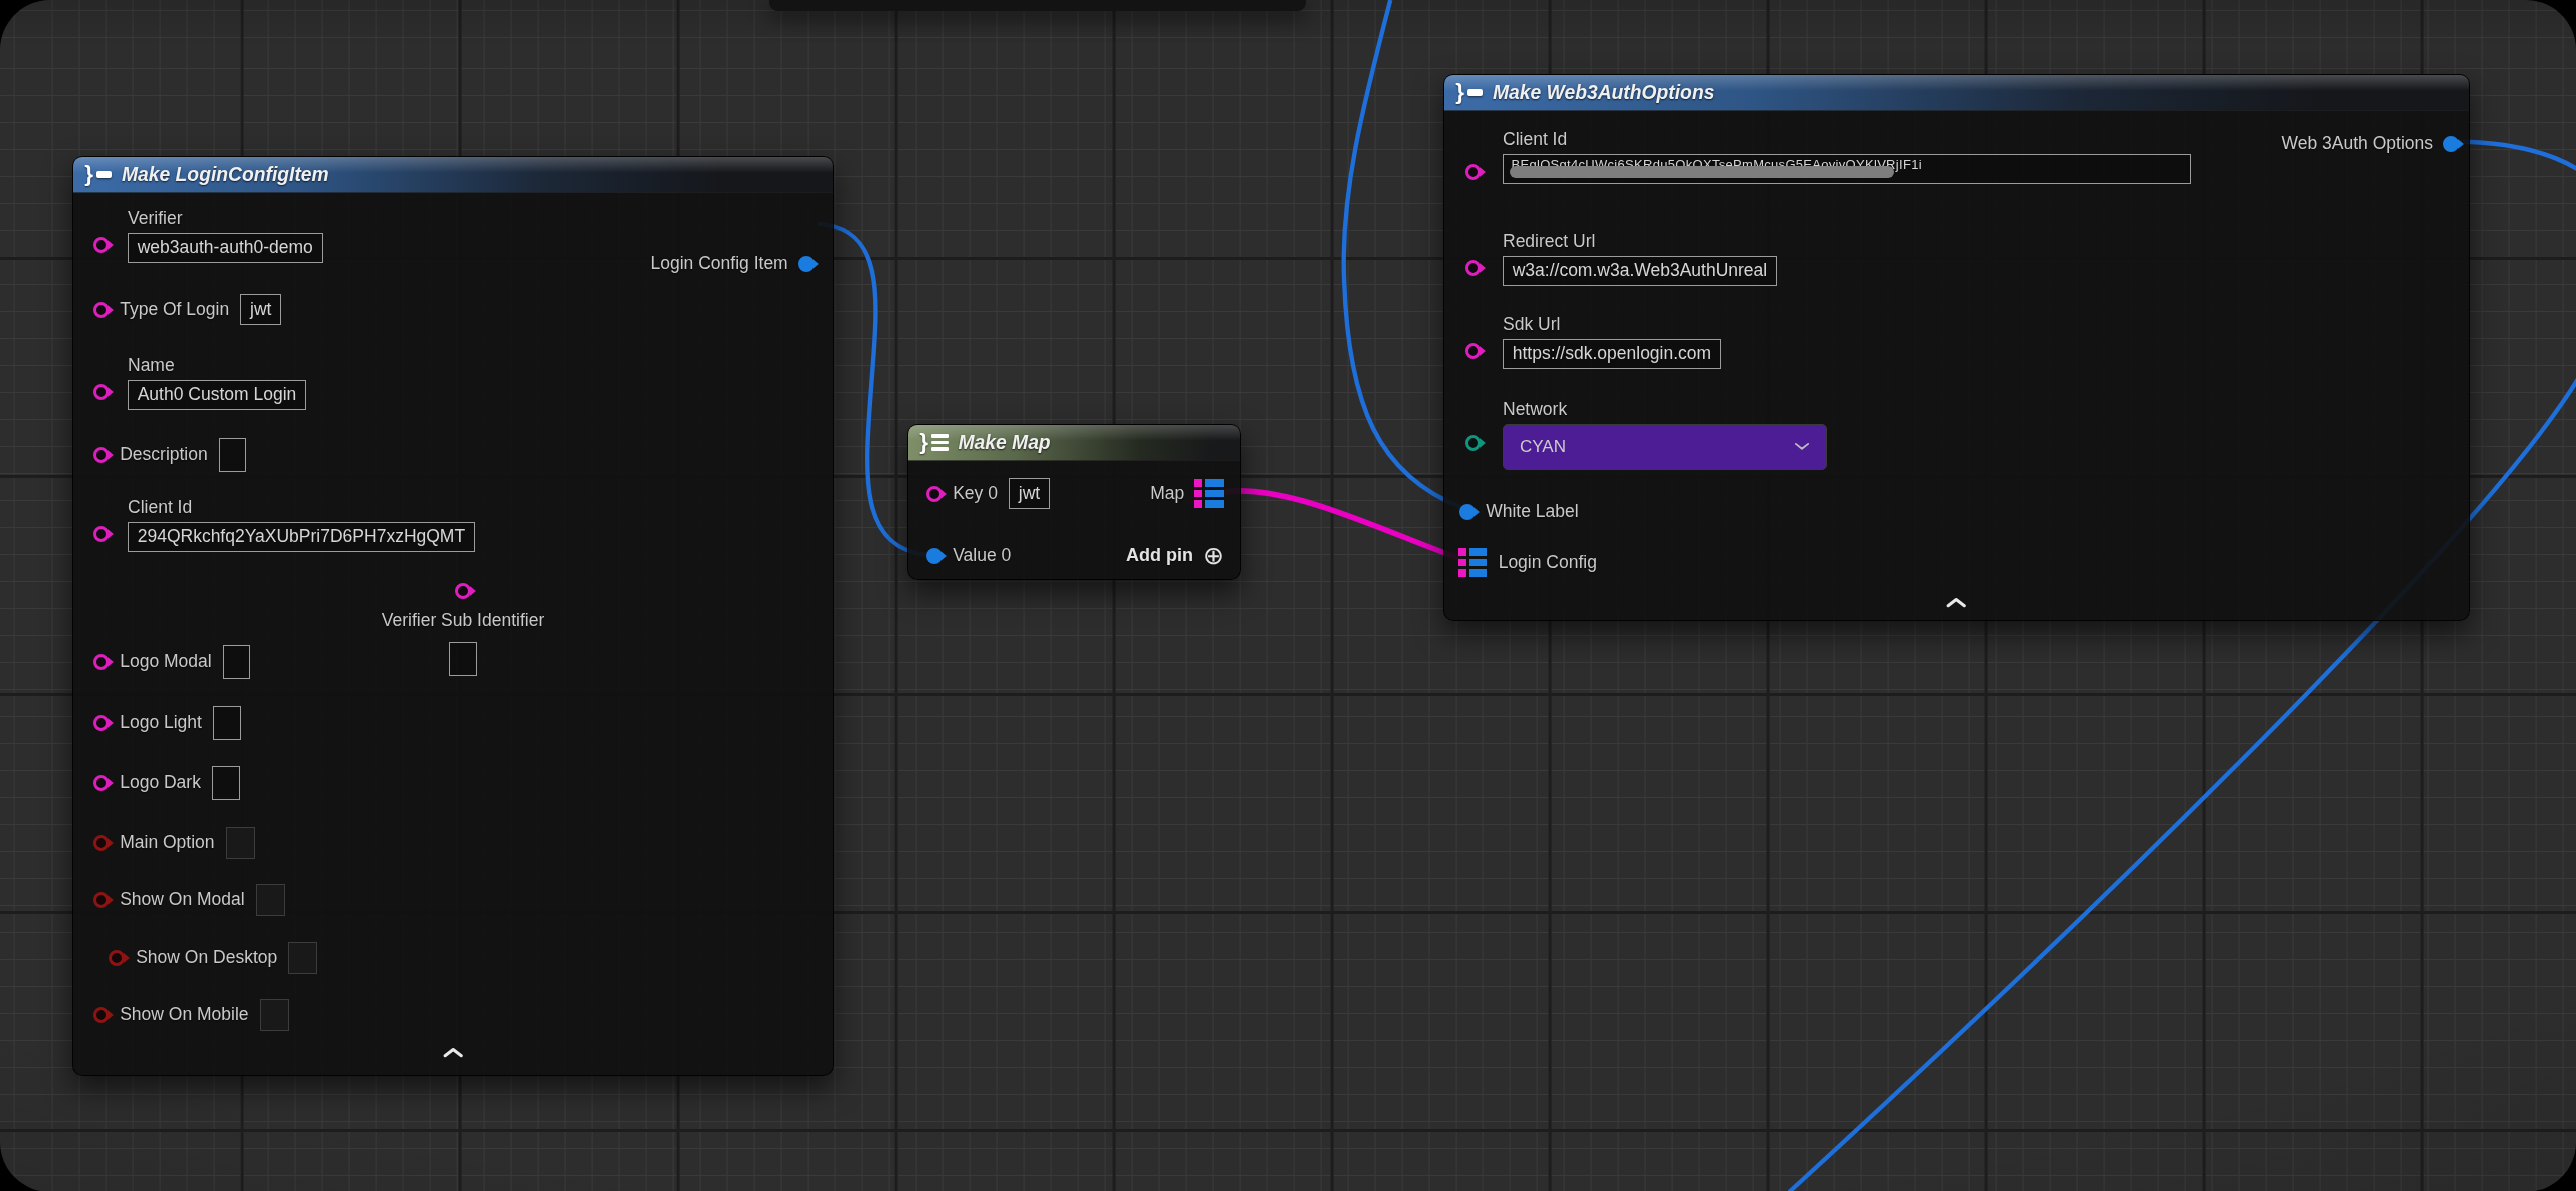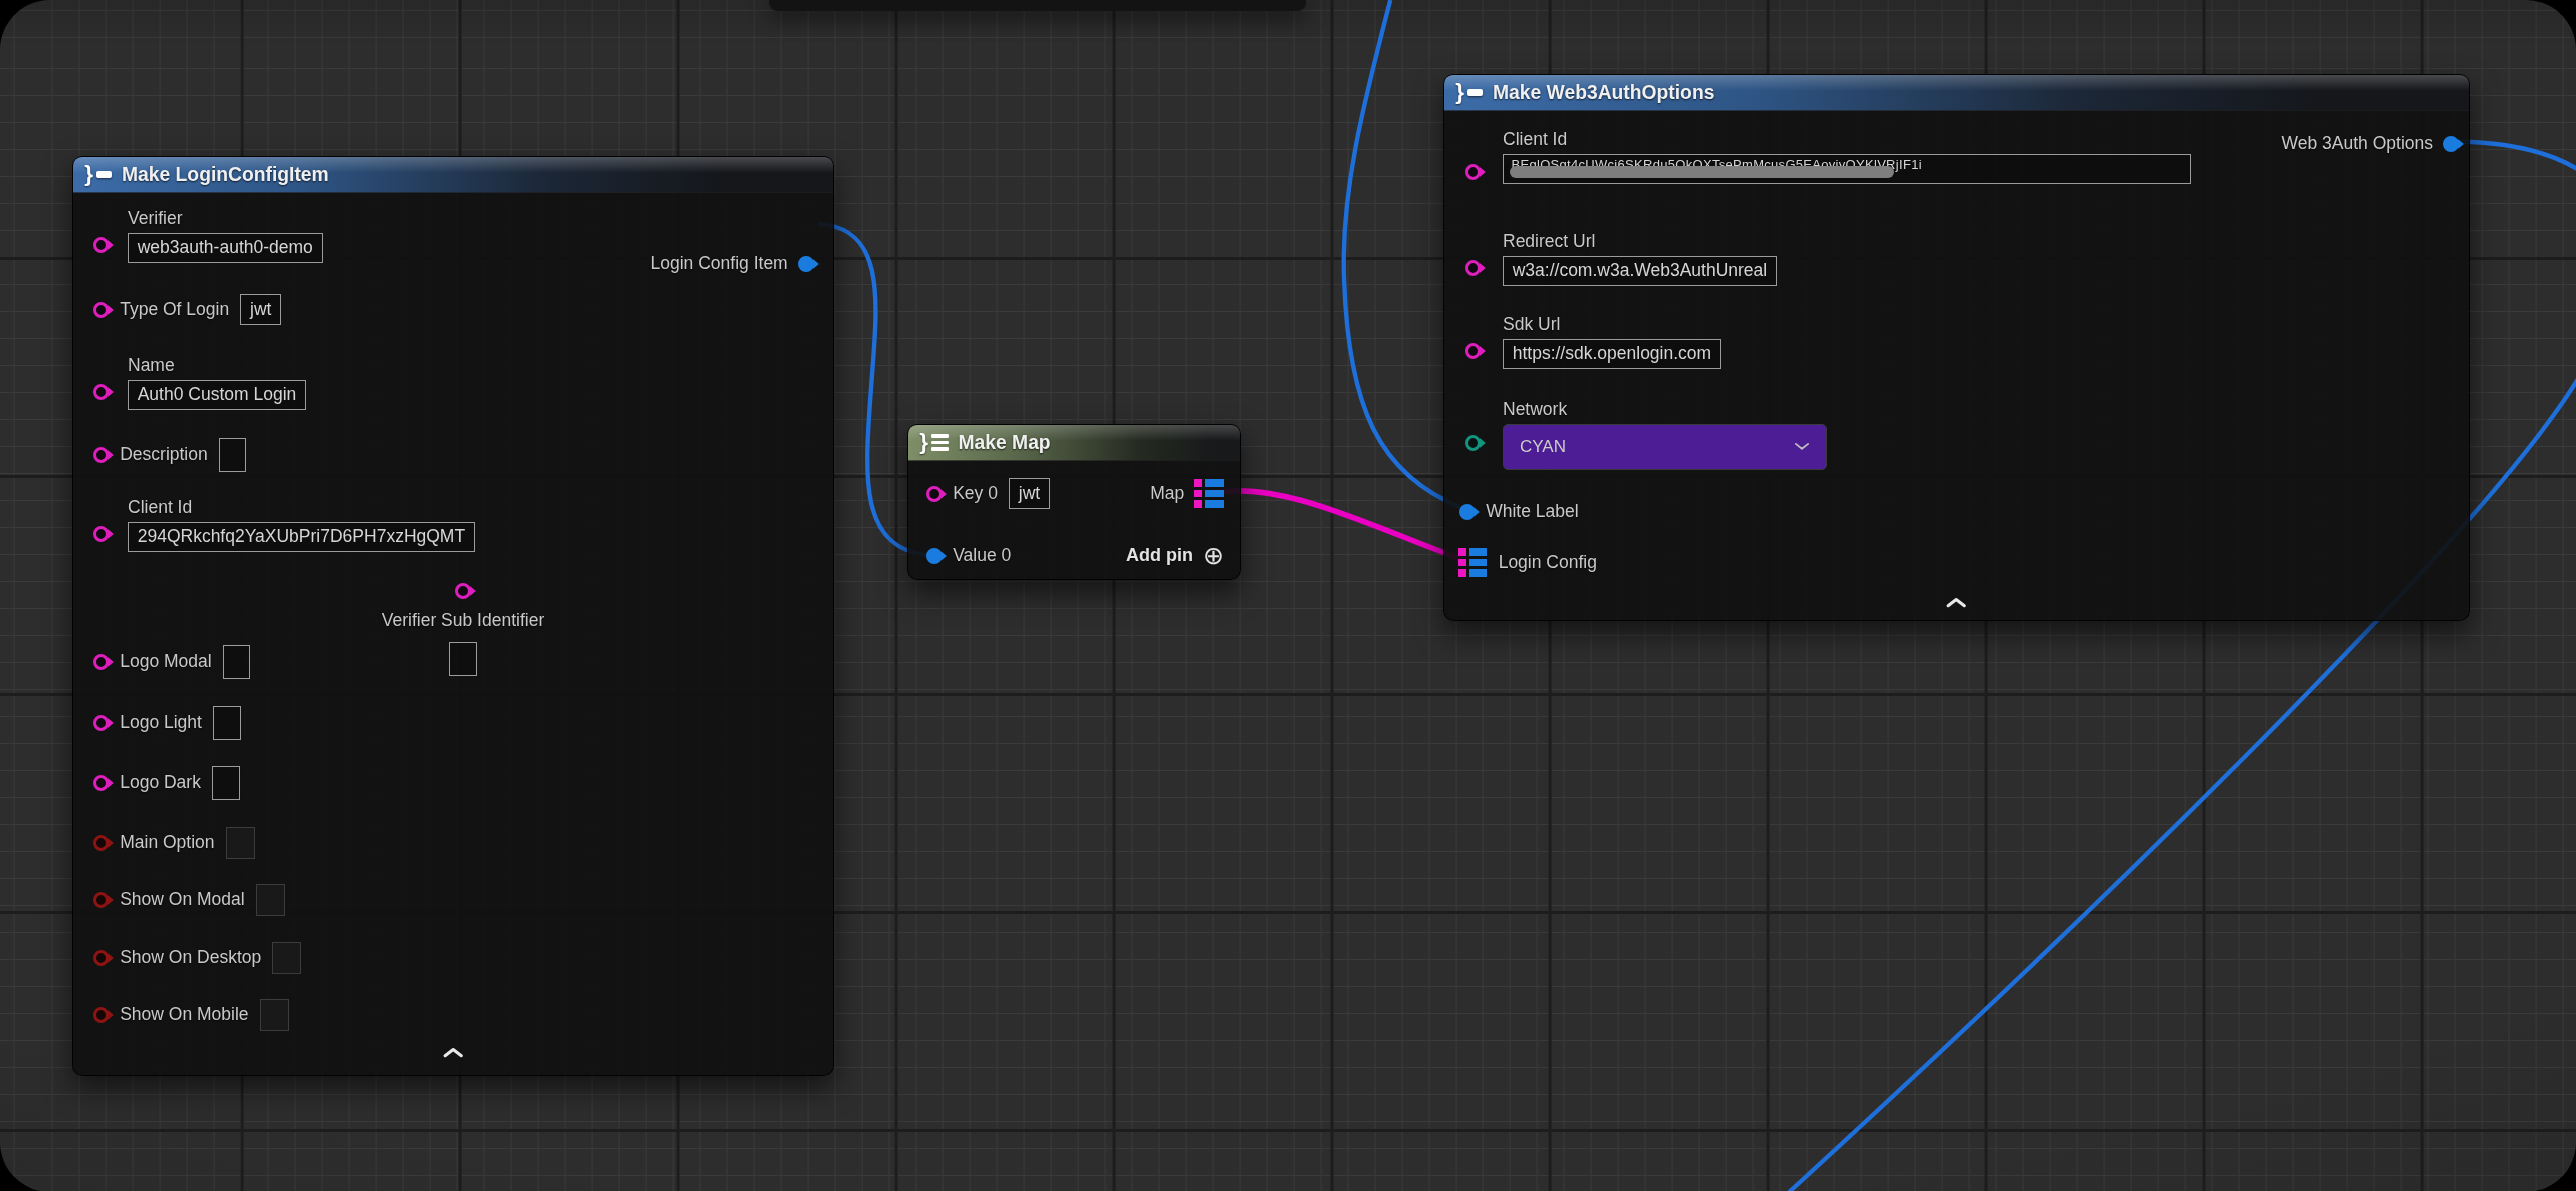--- a/index.html
+++ b/index.html
@@ -50,21 +50,21 @@
   .hdr-blue {
     background:
       linear-gradient(180deg, rgba(255,255,255,0.22), rgba(255,255,255,0) 45%),
       linear-gradient(90deg, #3c6ca8 0%, #2e5585 30%, #1c2737 62%, #15171b 85%);
   }
   .hdr-green {
     background:
       linear-gradient(180deg, rgba(255,255,255,0.20), rgba(255,255,255,0) 45%),
       linear-gradient(90deg, #7e8f68 0%, #5a684b 32%, #252a21 70%, #17191a 92%);
   }
-  .ntitle { color:#f0f0f0; font-size:19.3px; font-weight:bold; text-shadow:0 1.2px 1.9px rgba(0,0,0,0.7); white-space:nowrap; }
+  .ntitle { color:#f0f0f0; font-size:19.3px; font-weight:bold; text-shadow:0 1.2px 1.9px rgba(0,0,0,0.7); white-space:nowrap;font-style:italic; }
   .hicon { display:flex; align-items:center; gap:3.1px; color:#fff; }
   .hicon .brace { font-size:22.4px; font-weight:bold; line-height:1; text-shadow:0 1.2px 1.9px rgba(0,0,0,0.6); }
   .hdash { width:16px; height:6.2px; background:#fff; border-radius:1.9px; box-shadow:0 1.2px 1.9px rgba(0,0,0,0.5); }
   .hbars { display:flex; flex-direction:column; gap:2.5px; }
   .hbars i { display:block; width:17.5px; height:3.7px; background:#fff; border-radius:1.2px; }
 
   .abs { position:absolute; left:0; right:0; }
   .row { display:flex; align-items:center; gap:11.2px; height:35px; }
   .stk { position:absolute; }
   .plabel { color:#c9c9c9; font-size:17.5px; white-space:nowrap; text-shadow:0 0.6px 1.2px rgba(0,0,0,0.6); }
@@ -200,21 +200,21 @@
       <span class="plabel">Main Option</span>
       <span class="bbox"></span>
     </div>
 
     <div class="abs row" style="top:725px; padding-left:20px;">
       <span class="pin bool"></span>
       <span class="plabel">Show On Modal</span>
       <span class="bbox"></span>
     </div>
 
-    <div class="abs row" style="top:783px; padding-left:20px;">
+    <div class="abs row" style="top:783px; padding-left:20px;margin-left:16px;">
       <span class="pin bool"></span>
       <span class="plabel">Show On Desktop</span>
       <span class="bbox"></span>
     </div>
 
     <div class="abs row" style="top:840px; padding-left:20px;">
       <span class="pin bool"></span>
       <span class="plabel">Show On Mobile</span>
       <span class="bbox"></span>
     </div>

